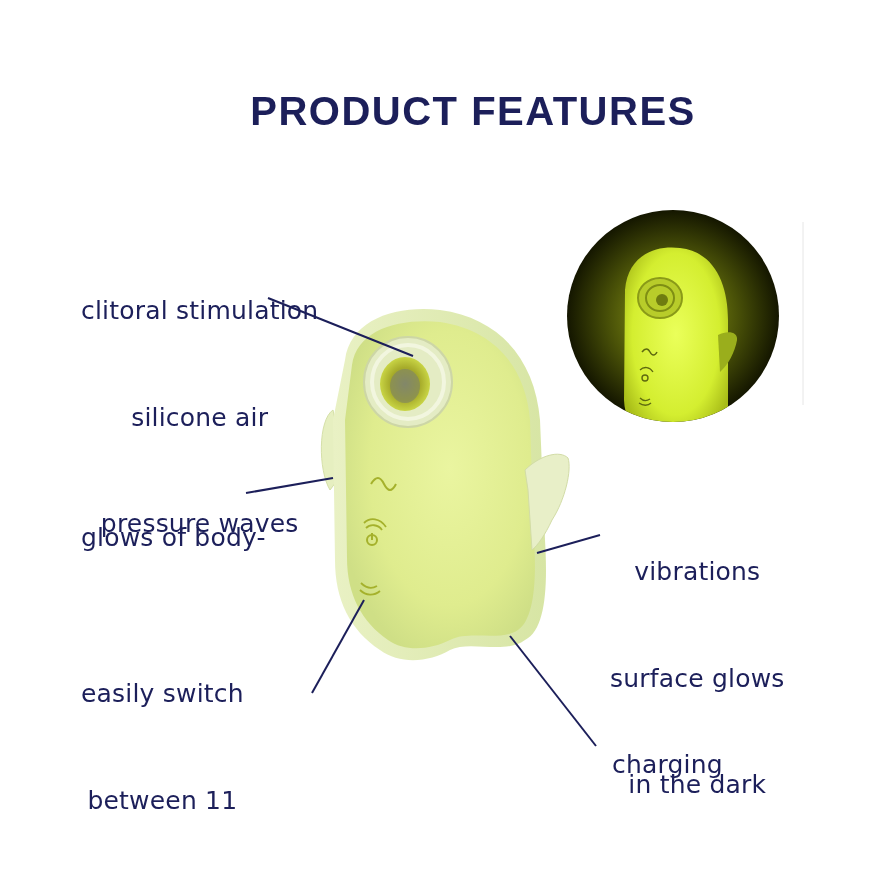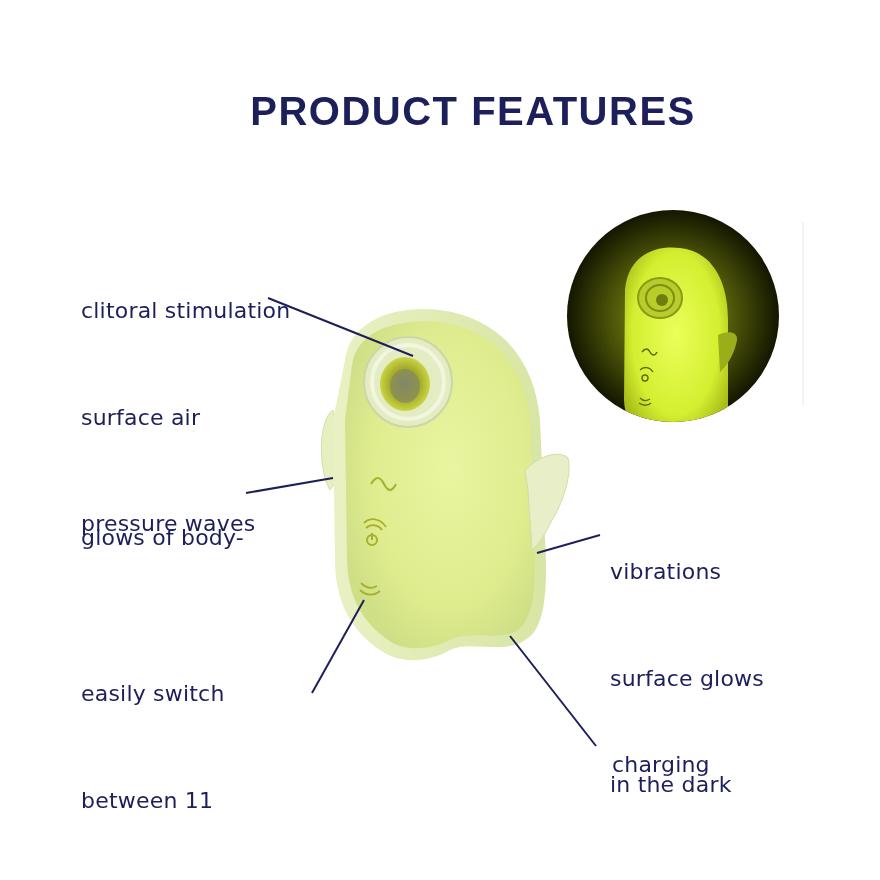--- a/index.html
+++ b/index.html
@@ -1,33 +1,33 @@
 <!DOCTYPE html>
 <html><head>
 <meta charset="utf-8">
 <style>
   html, body { margin:0; padding:0; background:#ffffff; }
   body { width:880px; height:880px; position:relative; overflow:hidden;
          font-family: "DejaVu Sans", "Liberation Sans", sans-serif; color:#1c1f5a; }
   .title { position:absolute; top:80px; left:0; width:880px; text-align:center;
            font-family:"Liberation Sans", "DejaVu Sans", sans-serif; font-weight:700;
            font-size:40px; letter-spacing:1.5px; color:#1c1f5a; margin:9px;padding-left:24px; }
-  .callout { position:absolute; font-size:22px; line-height:35.5px; font-weight:400;
-             color:#1c1f5a; white-space:pre; letter-spacing:0.2px; }
+  .callout { position:absolute; font-size:25px; line-height:35.5px; font-weight:400;
+             color:#1c1f5a; white-space:pre; letter-spacing:0.2px;text-align:center; }
   .callout span { display:block; }
   #art { position:absolute; left:0; top:0; width:880px; height:880px; }
 </style>
 </head>
 <body>
 
 <h1 class="title">PRODUCT FEATURES</h1>
 
 <div class="callout" style="left:81px; top:222px;">
   <span>clitoral stimulation</span>
-  <span>surface air</span>
+  <span>silicone air</span>
   <span>pressure waves</span>
 </div>
 
 <div class="callout" style="left:81px; top:449px;">
   <span>glows of body-</span>
 </div>
 
 <div class="callout" style="left:81px; top:605px;">
   <span>easily switch</span>
   <span>between 11</span>

